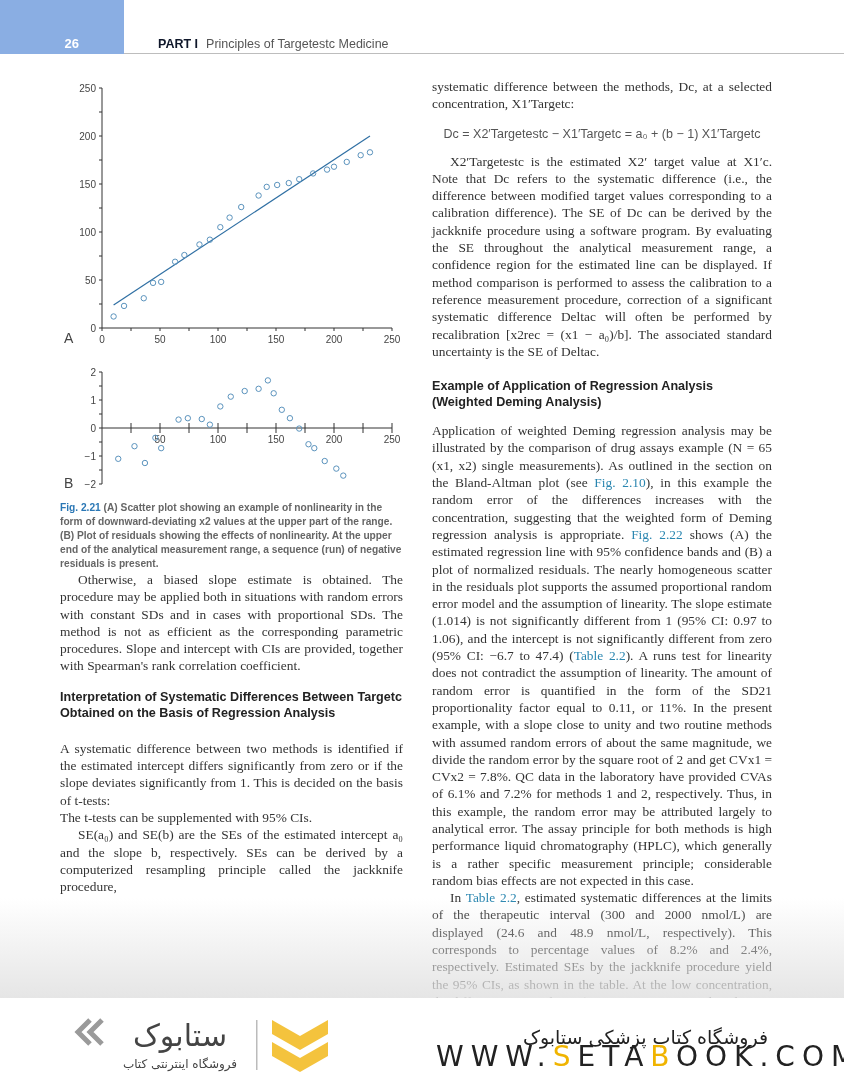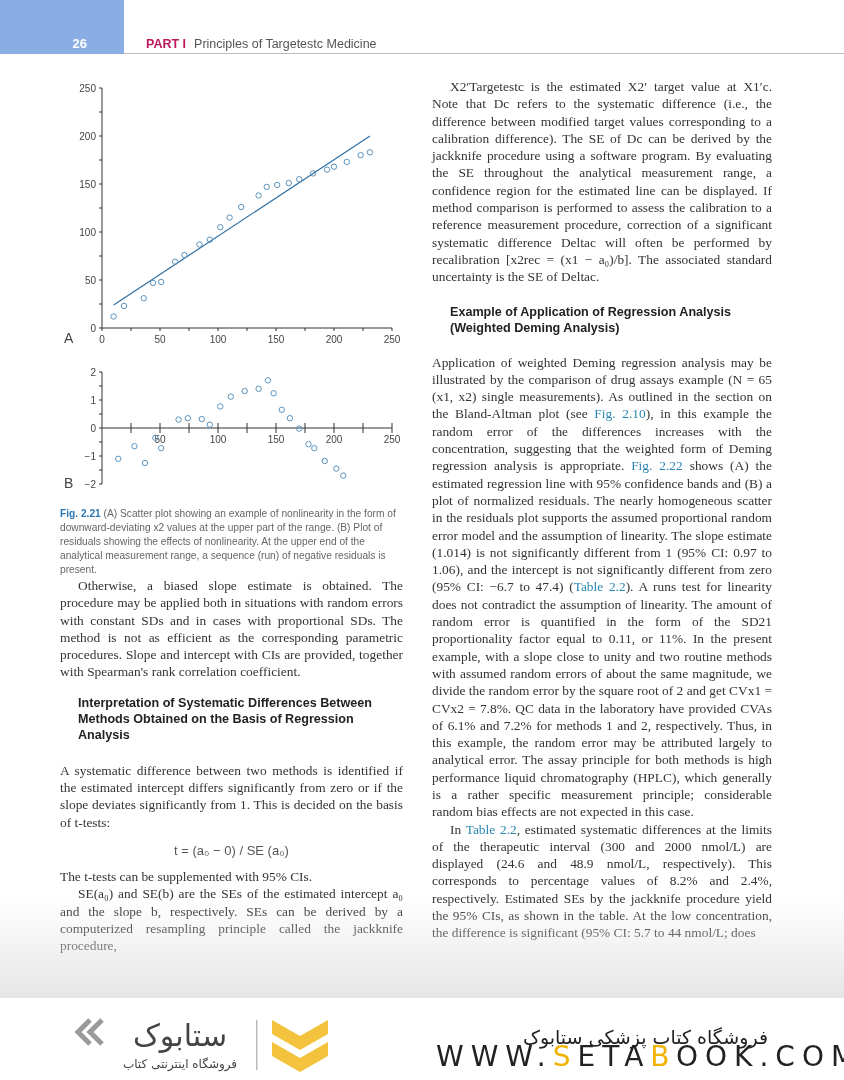--- a/index.html
+++ b/index.html
@@ -1,35 +1,35 @@
 <!DOCTYPE html>
 <html><head>
 <meta charset="utf-8">
 <style>
   html, body { margin:0; padding:0; }
   body { width:844px; height:1080px; background:#ffffff; position:relative; overflow:hidden;
          font-family:"Liberation Serif", serif; color:#2b2b2b; }
   .hdr-tab { position:absolute; left:0; top:0; width:124px; height:54px; background:#8aaee3; }
-  .hdr-num { position:absolute; left:8px; top:36px; width:124px; text-align:right; padding-right:0;
+  .hdr-num { position:absolute; left:0; top:36px; width:124px; text-align:right; padding-right:0;
              font-family:"Liberation Sans", sans-serif; font-weight:bold; font-size:13px; color:#ffffff; }
   .hdr-num span { display:inline-block; margin-right:45px; }
   .hdr-rule { position:absolute; left:124px; right:0; top:53px; height:1px; background:#bdbdbd; }
   .hdr-part { position:absolute; left:146px; top:37px; font-family:"Liberation Sans", sans-serif; font-size:12.5px; color:#555; }
-  .hdr-part b { color:#be185d; margin-right:8px; }
+  .hdr-part b { color:#0f172a; margin-right:8px;margin-left:12px; }
 
   .col-l { position:absolute; left:60px; top:78px; width:343px; }
   .col-r { position:absolute; left:432px; top:78px; width:340px; }
   svg text { font-family:"Liberation Sans", sans-serif; fill:#444; }
 
   .caption { font-family:"Liberation Sans", sans-serif; font-size:10.2px; line-height:14px; color:#666; margin:0; }
   .caption b { color:#2a77b5; }
   .eq { font-family:"Liberation Sans", sans-serif; font-size:13px; color:#555; text-align:center; }
   .para { font-size:13.4px; line-height:17.3px; text-align:justify; margin:0; color:#333; }
   .indent { text-indent:18px; }
-  .heading { font-family:"Liberation Sans", sans-serif; font-weight:bold; font-size:12.6px; line-height:16px; color:#222; margin:18px; }
+  .heading { font-family:"Liberation Sans", sans-serif; font-weight:bold; font-size:12.6px; line-height:16px; color:#222; margin:0; }
   .link { color:#2a86b0; }
 
   .fade { position:absolute; left:0; right:0; top:898px; height:100px;
           background:linear-gradient(to bottom, rgba(255,255,255,0), rgba(225,225,225,0.85)); }
   .footer { position:absolute; left:0; right:0; top:998px; height:82px; background:#ffffff; }
   .ft-fa { position:absolute; right:76px; top:1026px; font-family:"DejaVu Sans", sans-serif; font-size:19px; color:#222; direction:rtl; }
   .ft-url { position:absolute; left:436px; top:1040px; font-family:"DejaVu Sans", sans-serif; font-size:28px; letter-spacing:7px; color:#222; }
   .ft-url .y { color:#f0b400; }
   .logo { position:absolute; left:60px; top:1012px; width:280px; height:62px; }
 </style>
@@ -158,35 +158,36 @@
       <circle cx="221.8" cy="43.8" r="2.7" fill="none" stroke="#5b93bd" stroke-width="1"></circle>
       <circle cx="229.92000000000002" cy="52.2" r="2.7" fill="none" stroke="#5b93bd" stroke-width="1"></circle>
       <circle cx="239.20000000000002" cy="62.56" r="2.7" fill="none" stroke="#5b93bd" stroke-width="1"></circle>
       <circle cx="248.48" cy="78.24000000000001" r="2.7" fill="none" stroke="#5b93bd" stroke-width="1"></circle>
       <circle cx="254.28" cy="82.16" r="2.7" fill="none" stroke="#5b93bd" stroke-width="1"></circle>
       <circle cx="264.72" cy="95.03999999999999" r="2.7" fill="none" stroke="#5b93bd" stroke-width="1"></circle>
       <circle cx="276.32000000000005" cy="102.6" r="2.7" fill="none" stroke="#5b93bd" stroke-width="1"></circle>
       <circle cx="283.28" cy="109.6" r="2.7" fill="none" stroke="#5b93bd" stroke-width="1"></circle>
     </svg>
 
-  <p class="caption" style="margin-top:12px;">
+  <p class="caption" style="margin-top:6px;font-weight:bold;">
     <b>Fig. 2.21</b>
     <span>(A) Scatter plot showing an example of nonlinearity in the form of downward-deviating x2 values at the upper part of the range. (B) Plot of residuals showing the effects of nonlinearity. At the upper end of the analytical measurement range, a sequence (run) of negative residuals is present.</span>
   </p>
 
 
   <p class="para indent">Otherwise, a biased slope estimate is obtained. The procedure may be applied both in situations with random errors with constant SDs and in cases with proportional SDs. The method is not as efficient as the corresponding parametric procedures. Slope and intercept with CIs are provided, together with Spearman's rank correlation coefficient.</p>
-  <p class="heading" style="margin-top:14px;">Interpretation of Systematic Differences Between Methods Obtained on the Basis of Regression Analysis</p>
+  <p class="heading" style="margin-top:14px;">Interpretation of Systematic Differences Between Targetc Obtained on the Basis of Regression Analysis</p>
   <p class="para" style="margin-top:19px;">A systematic difference between two methods is identified if the estimated intercept differs significantly from zero or if the slope deviates significantly from 1. This is decided on the basis of t-tests:</p>
-  <div class="eq" style="margin:12px 0 10px;">t = (a₀ − 0) / SE (a₀)</div>
   <p class="para">The t-tests can be supplemented with 95% CIs.</p>
   <p class="para indent">SE(a₀) and SE(b) are the SEs of the estimated intercept a₀ and the slope b, respectively. SEs can be derived by a computerized resampling principle called the jackknife procedure,</p>
 </div>
 
 <div class="col-r">
+  <p class="para">systematic difference between the methods, Dc, at a selected concentration, X1′Targetc:</p>
+  <div class="eq" style="margin:14px 0 12px; font-size:12.5px;">Dc = X2′Targetestc − X1′Targetc = a₀ + (b − 1) X1′Targetc</div>
   <p class="para indent">X2′Targetestc is the estimated X2′ target value at X1′c. Note that Dc refers to the systematic difference (i.e., the difference between modified target values corresponding to a calibration difference). The SE of Dc can be derived by the jackknife procedure using a software program. By evaluating the SE throughout the analytical measurement range, a confidence region for the estimated line can be displayed. If method comparison is performed to assess the calibration to a reference measurement procedure, correction of a significant systematic difference Deltac will often be performed by recalibration [x2rec = (x1 − a₀)/b]. The associated standard uncertainty is the SE of Deltac.</p>
 
   <p class="heading" style="margin-top:18px;">Example of Application of Regression Analysis (Weighted Deming Analysis)</p>
   <p class="para" style="margin-top:12px;">
     <span>Application of weighted Deming regression analysis may be illustrated by the comparison of drug assays example (N = 65 (x1, x2) single measurements). As outlined in the section on the Bland-Altman plot (see </span><span class="link">Fig. 2.10</span><span>), in this example the random error of the differences increases with the concentration, suggesting that the weighted form of Deming regression analysis is appropriate. </span><span class="link">Fig. 2.22</span><span> shows (A) the estimated regression line with 95% confidence bands and (B) a plot of normalized residuals. The nearly homogeneous scatter in the residuals plot supports the assumed proportional random error model and the assumption of linearity. The slope estimate (1.014) is not significantly different from 1 (95% CI: 0.97 to 1.06), and the intercept is not significantly different from zero (95% CI: −6.7 to 47.4) (</span><span class="link">Table 2.2</span><span>). A runs test for linearity does not contradict the assumption of linearity. The amount of random error is quantified in the form of the SD21 proportionality factor equal to 0.11, or 11%. In the present example, with a slope close to unity and two routine methods with assumed random errors of about the same magnitude, we divide the random error by the square root of 2 and get CVx1 = CVx2 = 7.8%. QC data in the laboratory have provided CVAs of 6.1% and 7.2% for methods 1 and 2, respectively. Thus, in this example, the random error may be attributed largely to analytical error. The assay principle for both methods is high performance liquid chromatography (HPLC), which generally is a rather specific measurement principle; considerable random bias effects are not expected in this case.</span>
   </p>
   <p class="para indent">
     <span>In </span><span class="link">Table 2.2</span><span>, estimated systematic differences at the limits of the therapeutic interval (300 and 2000 nmol/L) are displayed (24.6 and 48.9 nmol/L, respectively). This corresponds to percentage values of 8.2% and 2.4%, respectively. Estimated SEs by the jackknife procedure yield the 95% CIs, as shown in the table. At the low concentration, the difference is significant (95% CI: 5.7 to 44 nmol/L; does</span>
   </p>
 </div>

